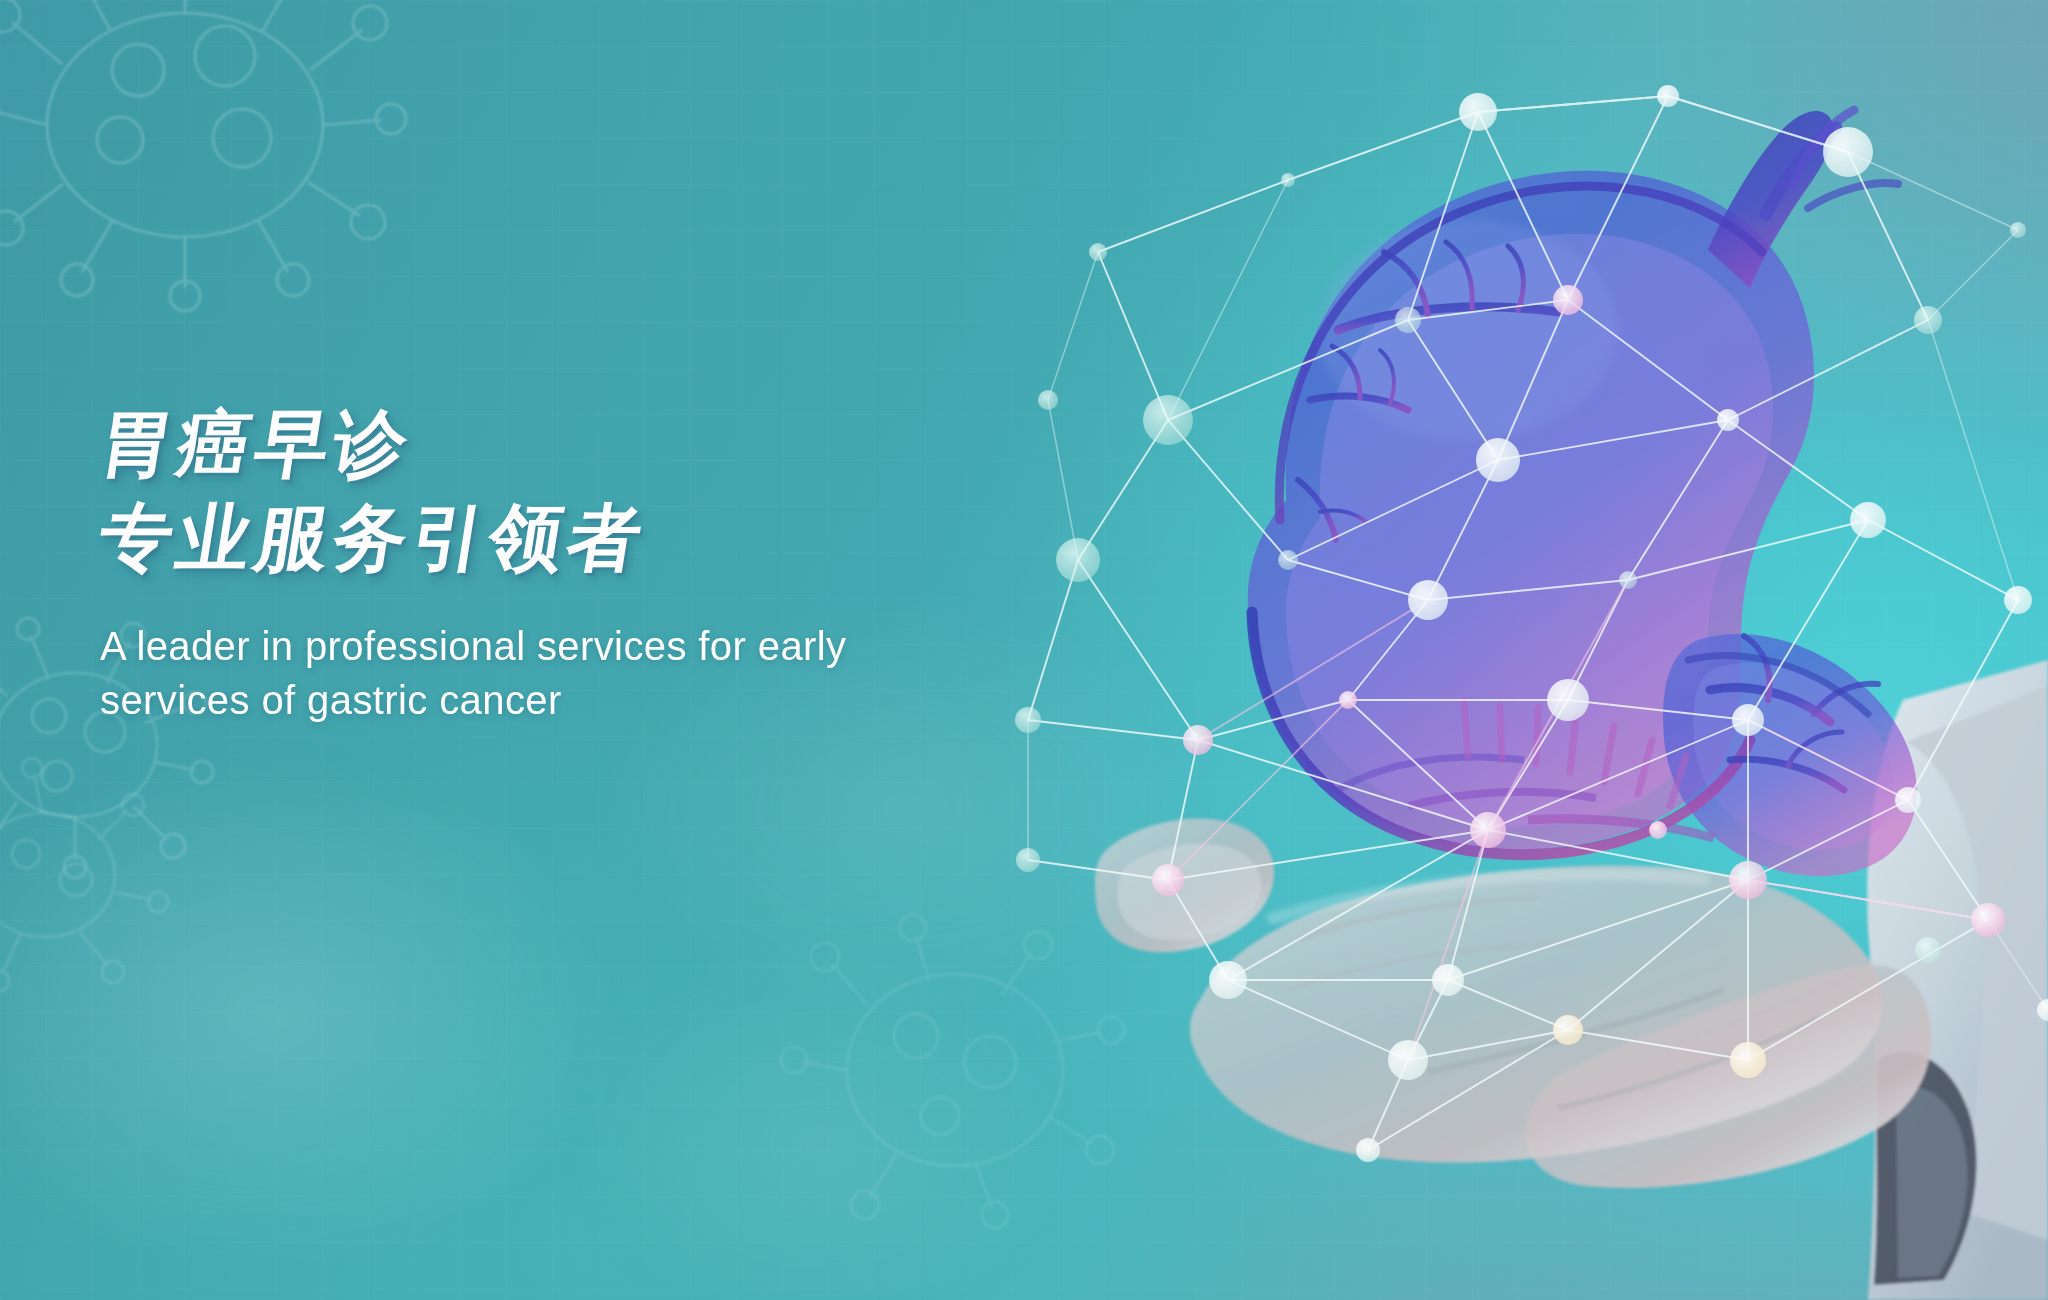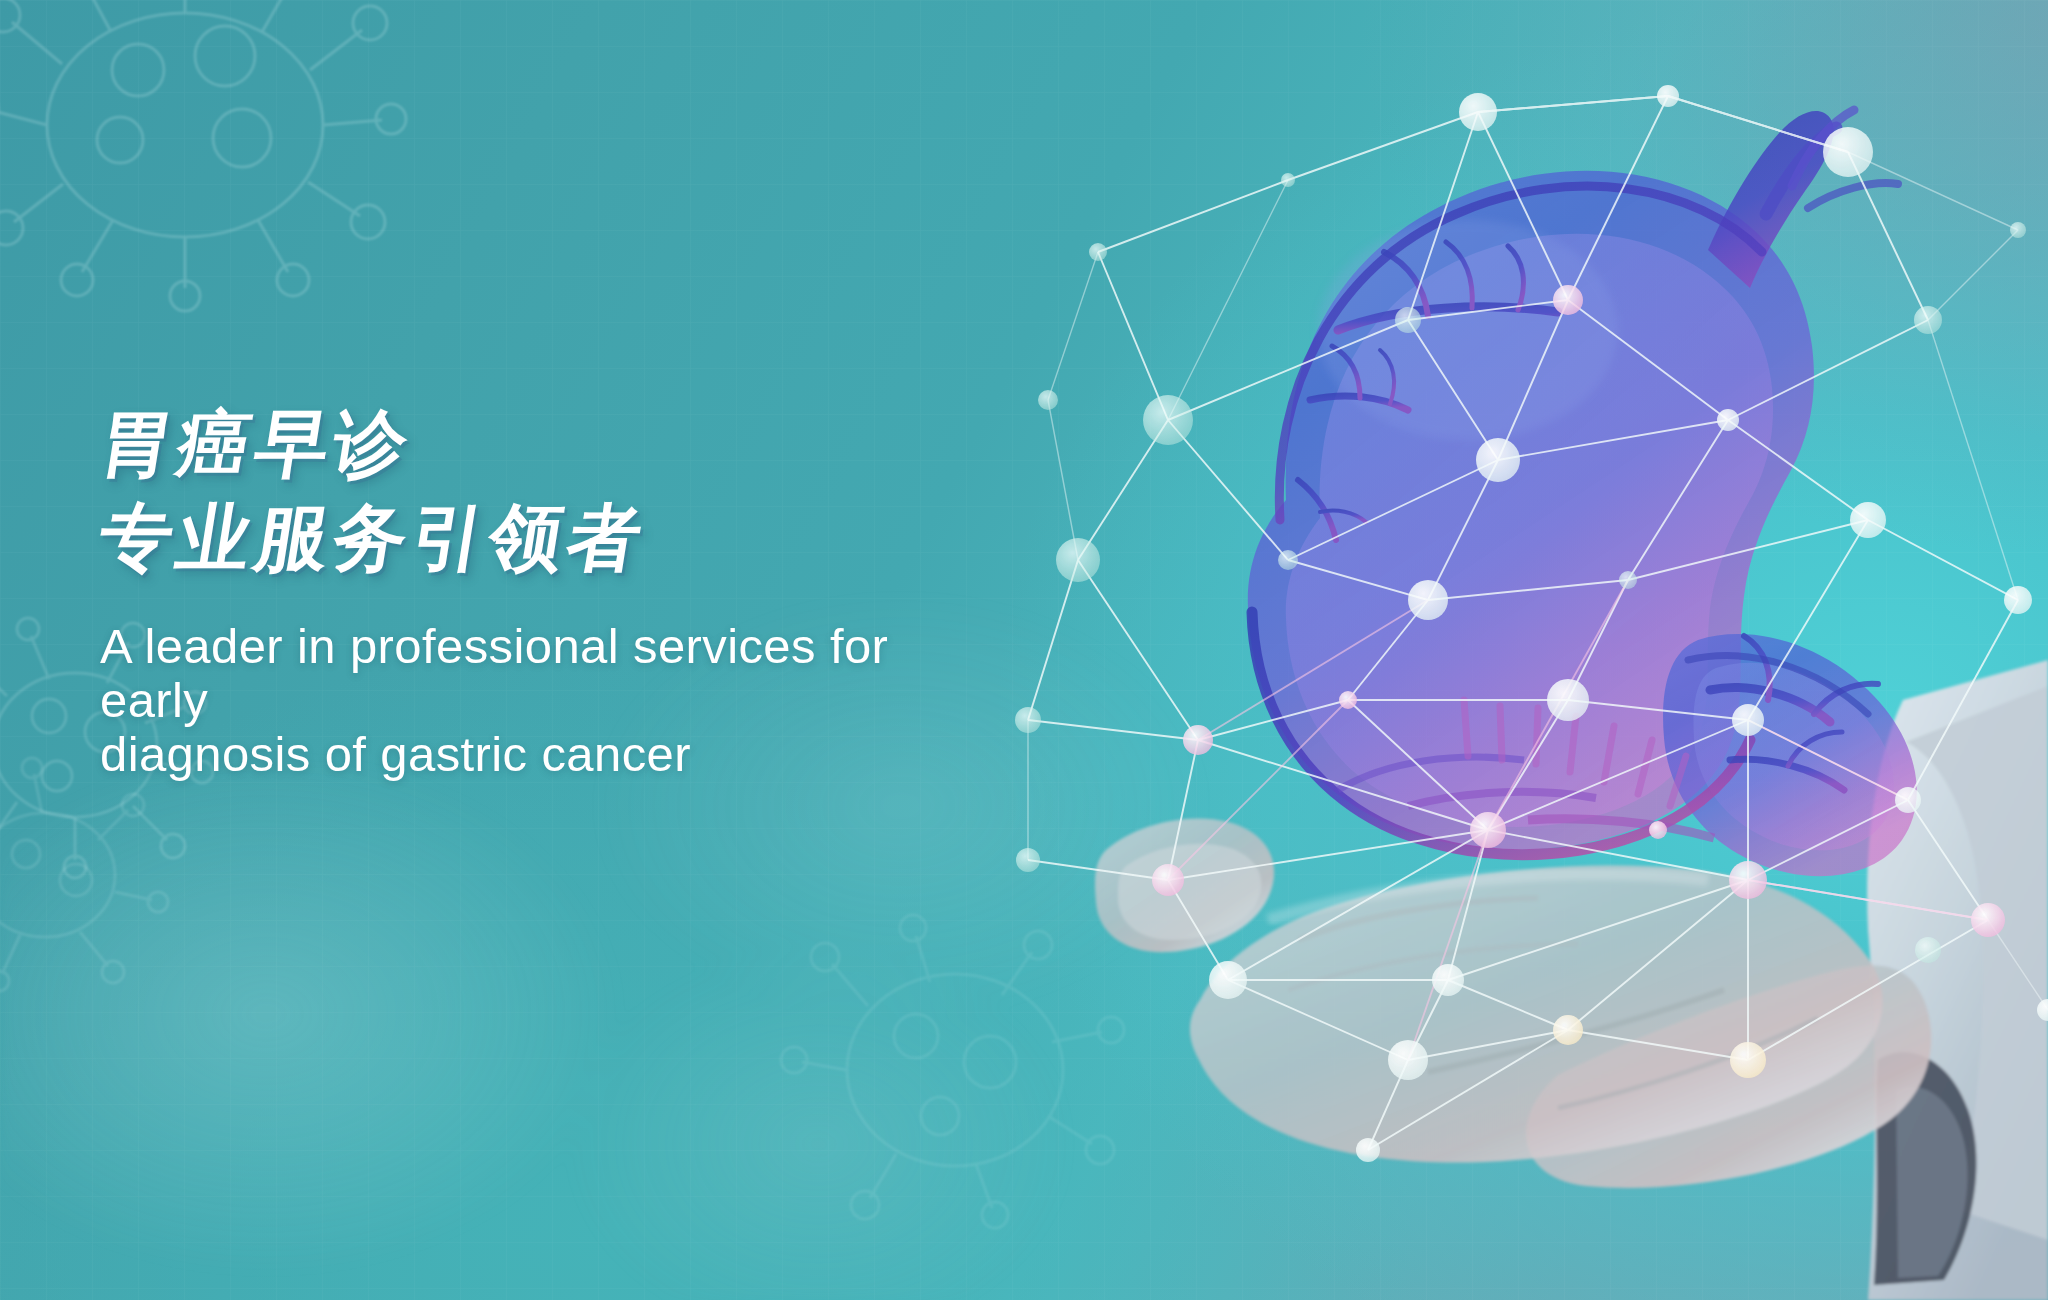--- a/index.html
+++ b/index.html
@@ -66,21 +66,21 @@
     text-shadow:
        3px 3px 0 rgba(58,120,150,.45),
        5px 5px 9px rgba(30,86,110,.35);
     white-space:nowrap;
   }
   .cn-line.l2{ margin-top:7px; }
 
   .en-block{
     margin-top:38px;
     color:#ffffff;
-    font-size:49px;
+    font-size:40px;
     line-height:54px;
     font-weight:400;
     letter-spacing:.4px;
     text-shadow:0 2px 7px rgba(26,82,98,.30);
     max-width:800px;
   }
   .en-line{display:block;}
 
   
   .art{position:absolute;right:0;top:0;width:1180px;height:1300px;}
@@ -513,17 +513,17 @@
         </g>
       </g>
     </svg>
   </div>
 
   <div class="copy">
     <div class="cn-line l1">胃癌早诊</div>
     <div class="cn-line l2">专业服务引领者</div>
     <div class="en-block">
       <span class="en-line">A leader in professional services for early</span>
-      <span class="en-line">diagnosis of gastric cancer</span>
+      <span class="en-line">services of gastric cancer</span>
     </div>
   </div>
 
 </div>
 
 </body></html>

